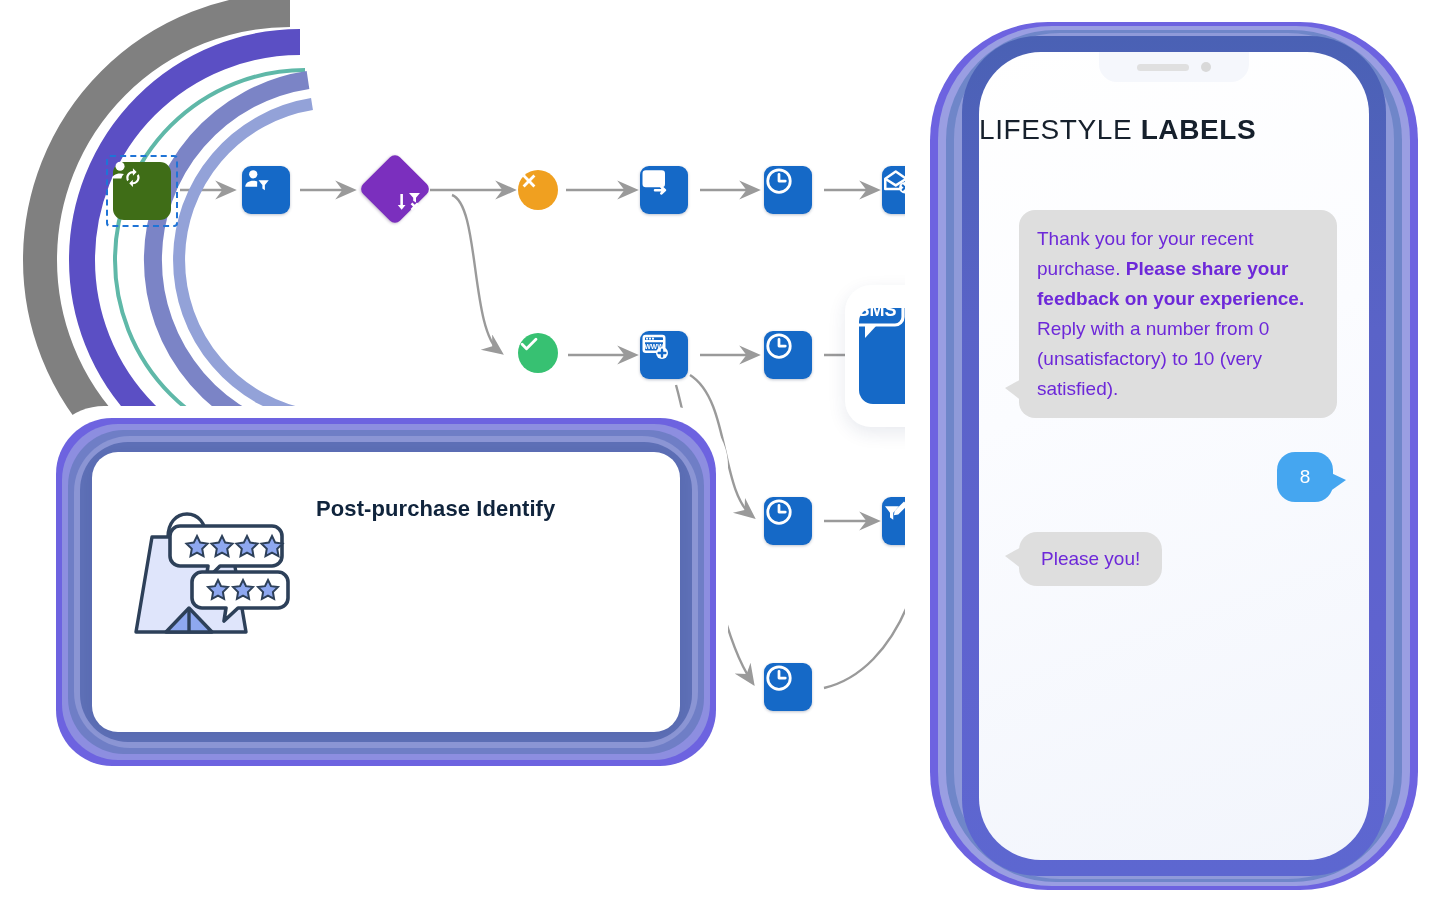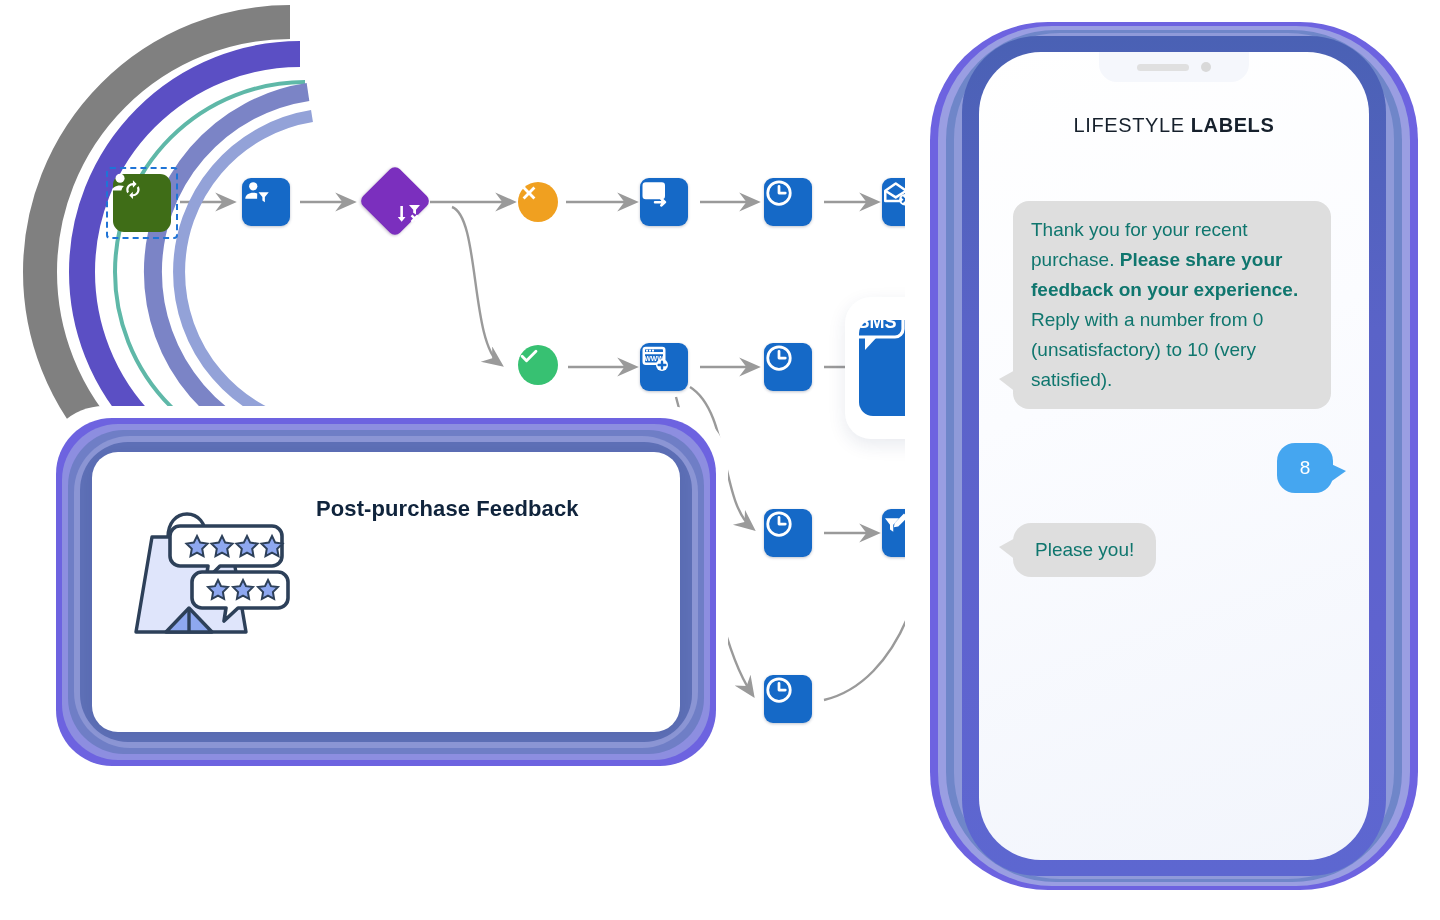--- a/index.html
+++ b/index.html
@@ -4,21 +4,21 @@
 <style>
   html,body{margin:0;padding:0;background:#ffffff;}
   body{
     width:1440px;height:920px;position:relative;overflow:hidden;
     font-family:"Liberation Sans","DejaVu Sans",sans-serif;
     color:#22313f;
   }
   .stage{position:absolute;inset:0;}
 
   
-  .flow{position:absolute;left:0;top:12px;width:1000px;height:760px;}
+  .flow{position:absolute;left:0;top:0;width:1000px;height:760px;}
   .flow svg{position:absolute;left:0;top:0;overflow:visible;}
 
   .node{position:absolute;display:flex;align-items:center;justify-content:center;}
 
   .node-sq{width:48px;height:48px;border-radius:9px;background:#1569c7;
            box-shadow:0 1px 3px rgba(20,40,80,.28);}
   .node-sq svg{fill:#ffffff;}
 
   .node-green{width:58px;height:58px;border-radius:11px;background:#3f6d17;}
   .node-greenwrap{padding:5px;border:2px dashed #1f74d6;border-radius:4px;background:transparent;}
@@ -65,28 +65,28 @@
               background:linear-gradient(180deg,#4a61b4 0%,#5a63c8 35%,#5f63cf 70%,#5d67d0 100%);}
   .phone-screen{position:absolute;left:979px;top:52px;width:390px;height:808px;border-radius:62px;
                 background:linear-gradient(160deg,#ffffff 0%,#fbfcff 40%,#f2f5fc 100%);
                 overflow:hidden;}
   .notch{position:absolute;left:50%;transform:translateX(-50%);top:0;width:150px;height:30px;
          background:#f5f7fc;border-bottom-left-radius:18px;border-bottom-right-radius:18px;
          display:flex;align-items:center;justify-content:center;gap:12px;}
   .speaker{width:52px;height:7px;border-radius:4px;background:#e0e0e0;}
   .cam{width:10px;height:10px;border-radius:50%;background:#d9d9d9;}
 
-  .brand{text-align:center;margin-top:62px;font-size:20px;letter-spacing:.6px;color:#16202c;}
+  .brand{margin-top:62px;font-size:28px;letter-spacing:.6px;color:#16202c;}
   .brand b{font-weight:bold;}
   .brand .light{font-weight:400;}
 
   .chat{padding:34px 24px 0 24px;}
   .bubble{position:relative;max-width:318px;border-radius:16px;padding:14px 18px;
           font-size:19px;line-height:30px;box-sizing:border-box;}
-  .b-in{background:#dedede;color:#0f766e;margin-left:10px;}
+  .b-in{background:#dedede;color:#6d28d9;margin-left:16px;}
   .b-in:after{content:"";position:absolute;left:-14px;bottom:16px;width:0;height:0;
               border-top:10px solid transparent;border-bottom:14px solid transparent;
               border-right:18px solid #dedede;}
   .b-out{background:#45a6f0;color:#ffffff;margin-left:auto;margin-right:12px;
          width:56px;text-align:center;padding:10px 0;border-radius:18px;}
   .b-out:after{content:"";position:absolute;right:-13px;bottom:10px;width:0;height:0;
                border-top:8px solid transparent;border-bottom:12px solid transparent;
                border-left:17px solid #45a6f0;}
   .b-short{width:auto;display:inline-block;padding:12px 22px;border-radius:18px;}
   .row-right{display:flex;justify-content:flex-end;margin-top:34px;}
@@ -287,21 +287,21 @@
           <path d="M80 72h76a10 10 0 0 1 10 10v16a10 10 0 0 1-10 10h-40l-14 13 2-13H80a10 10 0 0 1-10-10V82a10 10 0 0 1 10-10z" fill="#ffffff" stroke="#2d4059" stroke-width="3.6" stroke-linejoin="round"></path>
           <g fill="#8ea8f0" stroke="#2d4059" stroke-width="2">
             <path d="M96 80l3 6.2 6.9.9-5 4.9 1.2 6.9-6.1-3.3-6.1 3.3 1.2-6.9-5-4.9 6.9-.9z"></path>
             <path d="M121 80l3 6.2 6.9.9-5 4.9 1.2 6.9-6.1-3.3-6.1 3.3 1.2-6.9-5-4.9 6.9-.9z"></path>
             <path d="M146 80l3 6.2 6.9.9-5 4.9 1.2 6.9-6.1-3.3-6.1 3.3 1.2-6.9-5-4.9 6.9-.9z"></path>
           </g>
         </g>
       </svg>
     </div>
     <div class="card-body">
-      <h2 class="card-title">Post-purchase Feedback</h2>
+      <h2 class="card-title">Post-purchase Identify</h2>
     </div>
   </div>
 
   <div class="phone-glow"></div>
   <div class="phone-ring" style="left:930px;top:22px;width:488px;height:868px;background:#6d63e0;border-radius:118px;"></div>
   <div class="phone-ring" style="left:938px;top:26px;width:472px;height:860px;background:#9a9ee2;border-radius:114px;"></div>
   <div class="phone-ring" style="left:946px;top:30px;width:456px;height:852px;background:#6f86c9;border-radius:110px;"></div>
   <div class="phone-ring" style="left:954px;top:33px;width:440px;height:846px;background:#8f9ad9;border-radius:106px;"></div>
   <div class="phone-body"></div>
 

